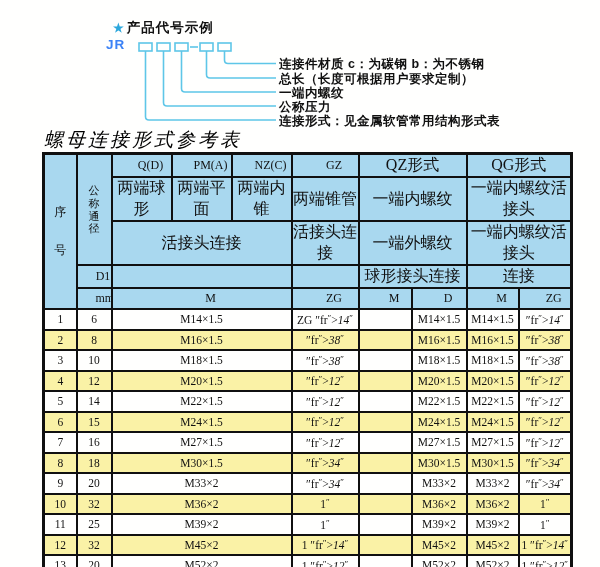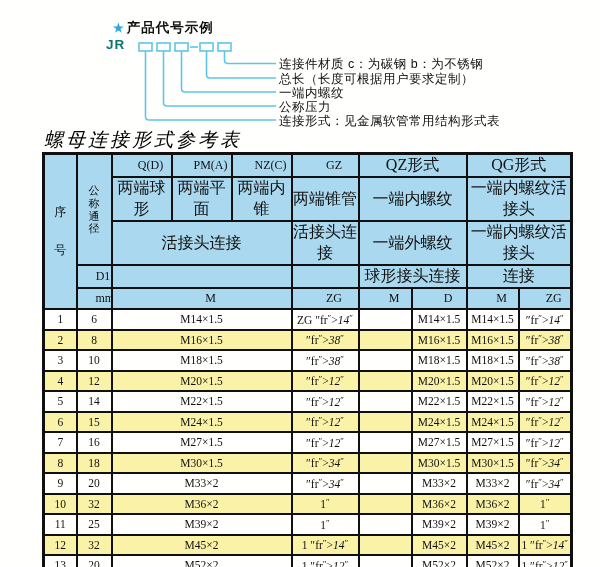--- a/index.html
+++ b/index.html
@@ -7,22 +7,22 @@
     font-family:"Liberation Sans", sans-serif; }
   #page { position:relative; width:492px; height:567px; }
 
   
   #diagram { position:absolute; left:0; top:0; width:600px; height:130px; }
   #diagram svg { position:absolute; left:0; top:0; }
   .diag-heading { position:absolute; left:113px; top:19px; font-size:13.5px; font-weight:bold;
     color:#111; letter-spacing:1px; white-space:nowrap; }
   .diag-heading .star { color:var(--star,#2ca7dc); font-size:12px; margin-right:2px; }
   .code-prefix { position:absolute; left:106px; top:37px; font-size:13.5px; font-weight:bold;
-    color:#0f766e; letter-spacing:1px; }
-  .diag-label { position:absolute; left:279px; height:14px; font-size:12.5px; font-weight:normal;
+    color:#3b82f6; letter-spacing:1px; }
+  .diag-label { position:absolute; left:279px; height:14px; font-size:12.5px; font-weight:bold;
     color:#111; white-space:nowrap; letter-spacing:0.5px; }
 
   
   .tbl-title { position:absolute; left:44px; top:127px; font-size:19px; font-weight:normal;
     font-style:italic; letter-spacing:3px; color:#000;
     font-family:"Liberation Serif","DejaVu Serif",serif; white-space:nowrap; }
 
   
   table { position:absolute; left:42px; top:152px; width:528px; table-layout:fixed;
     border-collapse:collapse; font-family:"Liberation Serif","DejaVu Serif",serif; }

